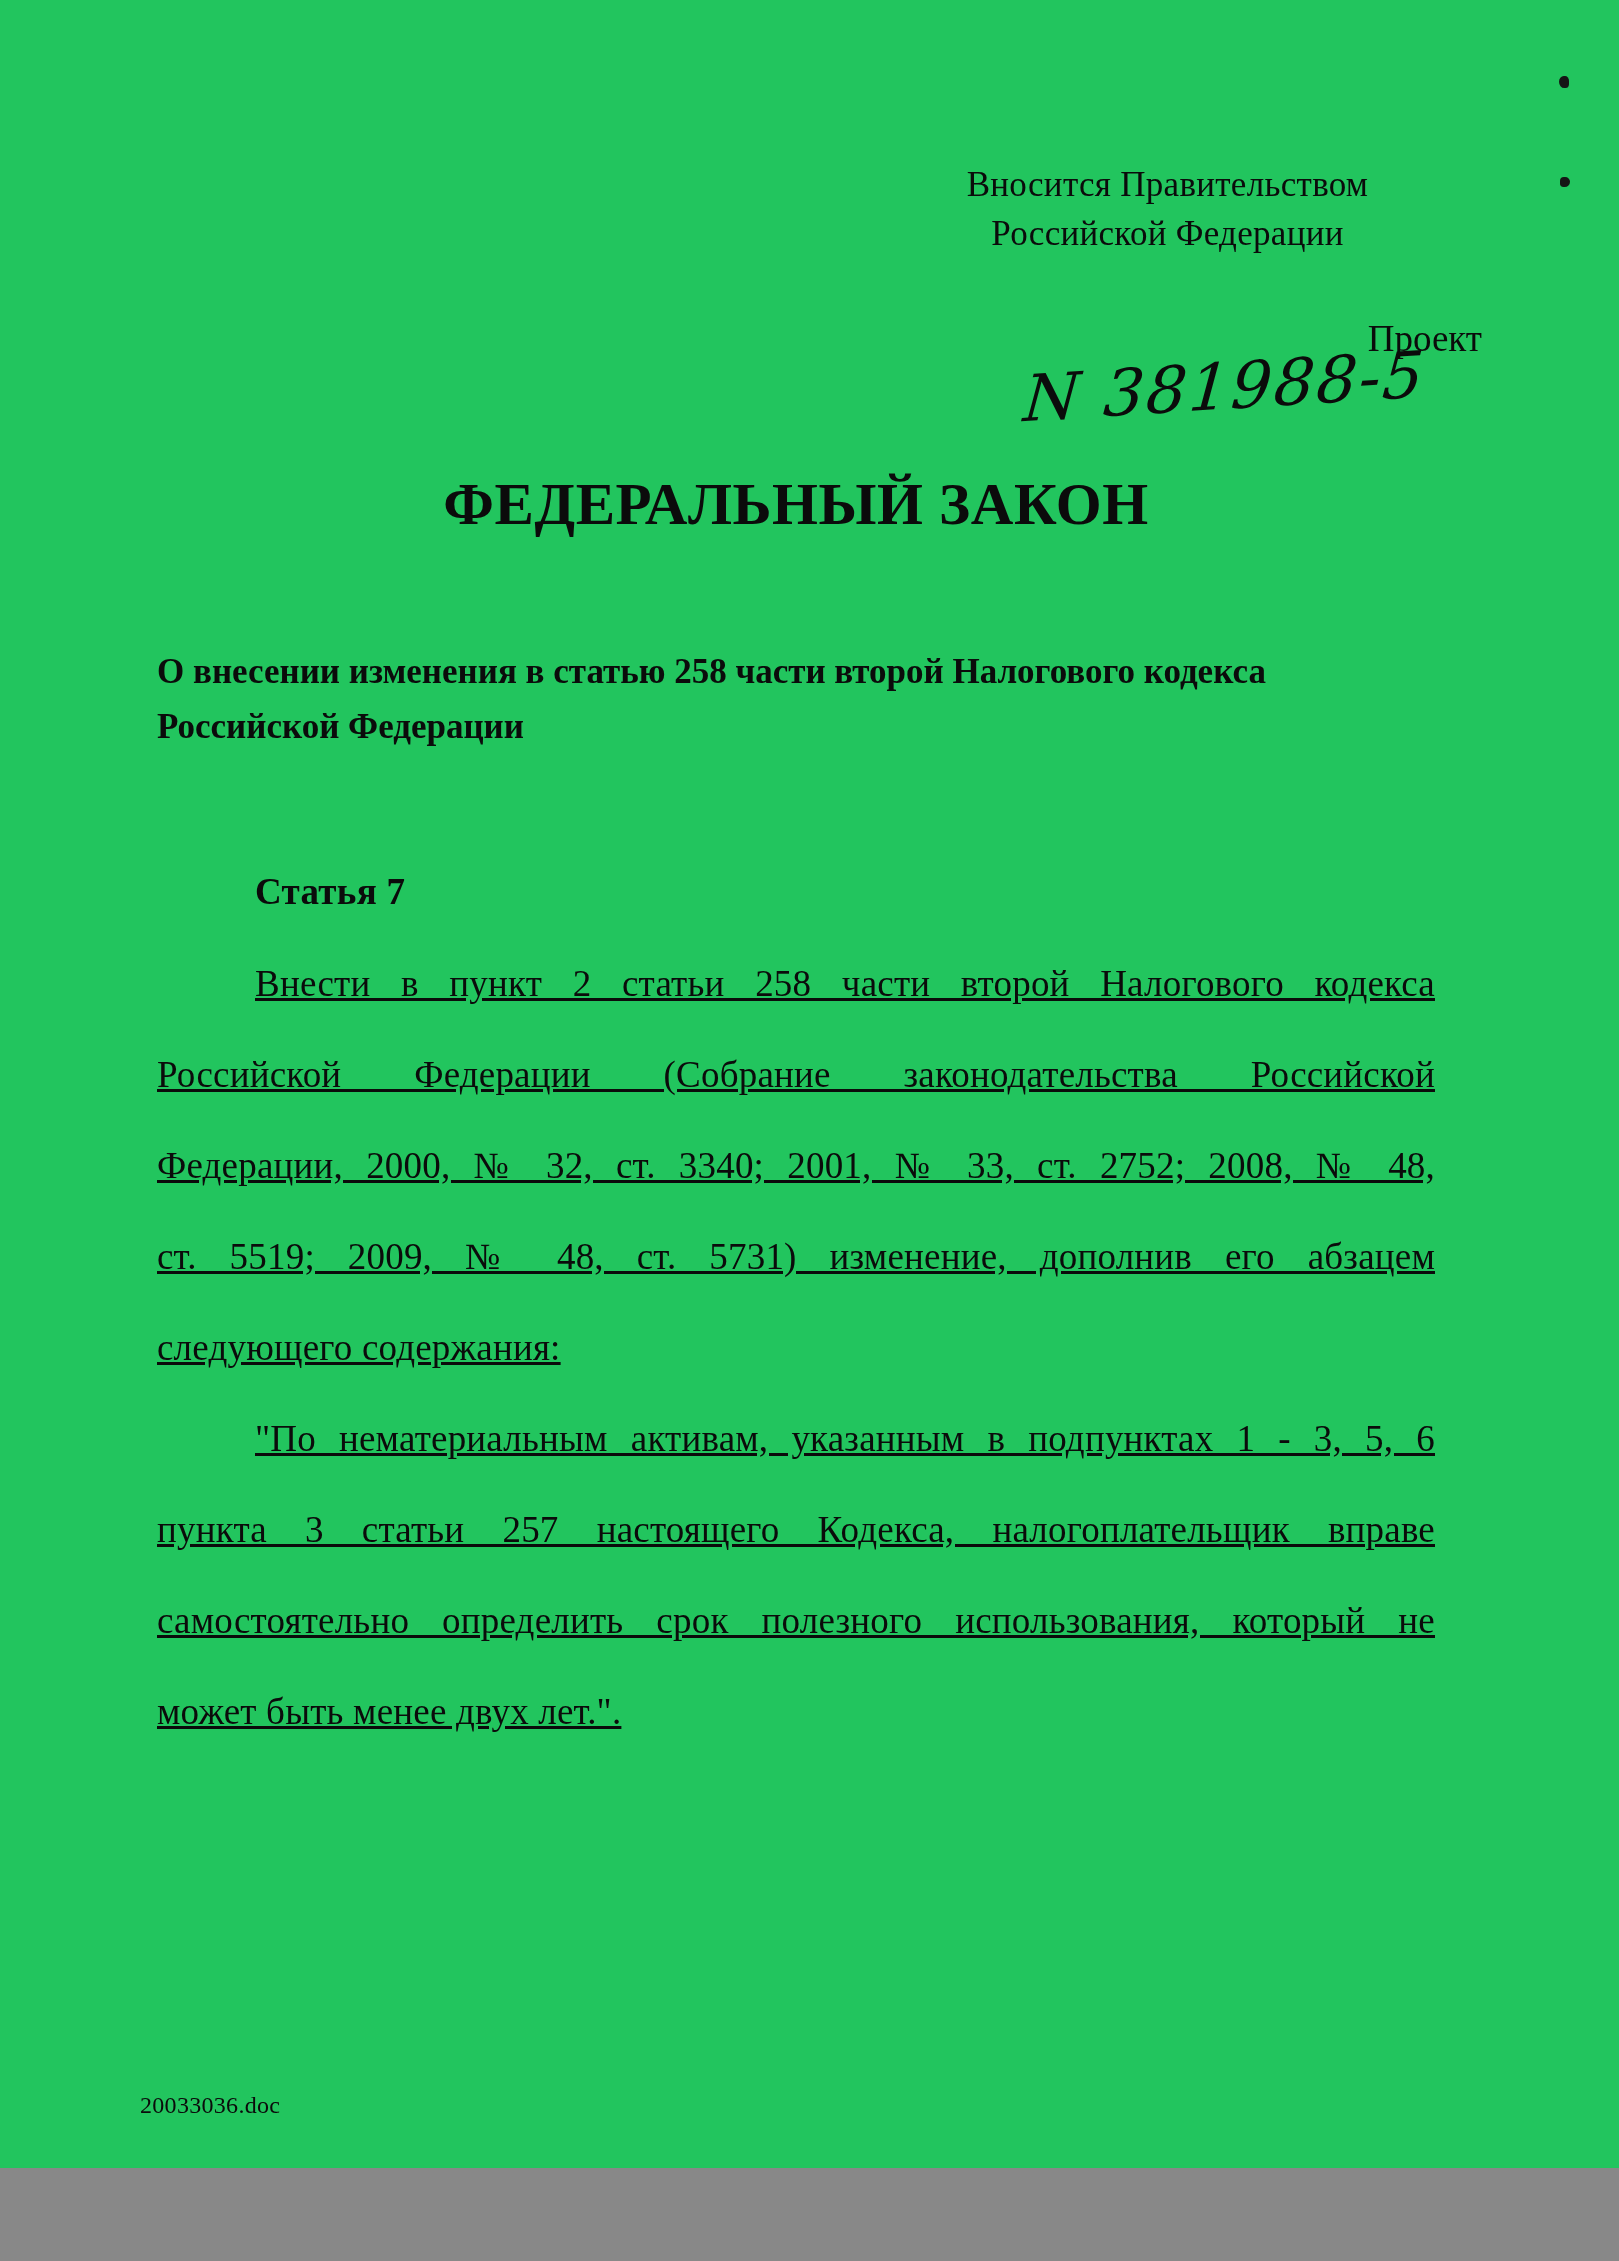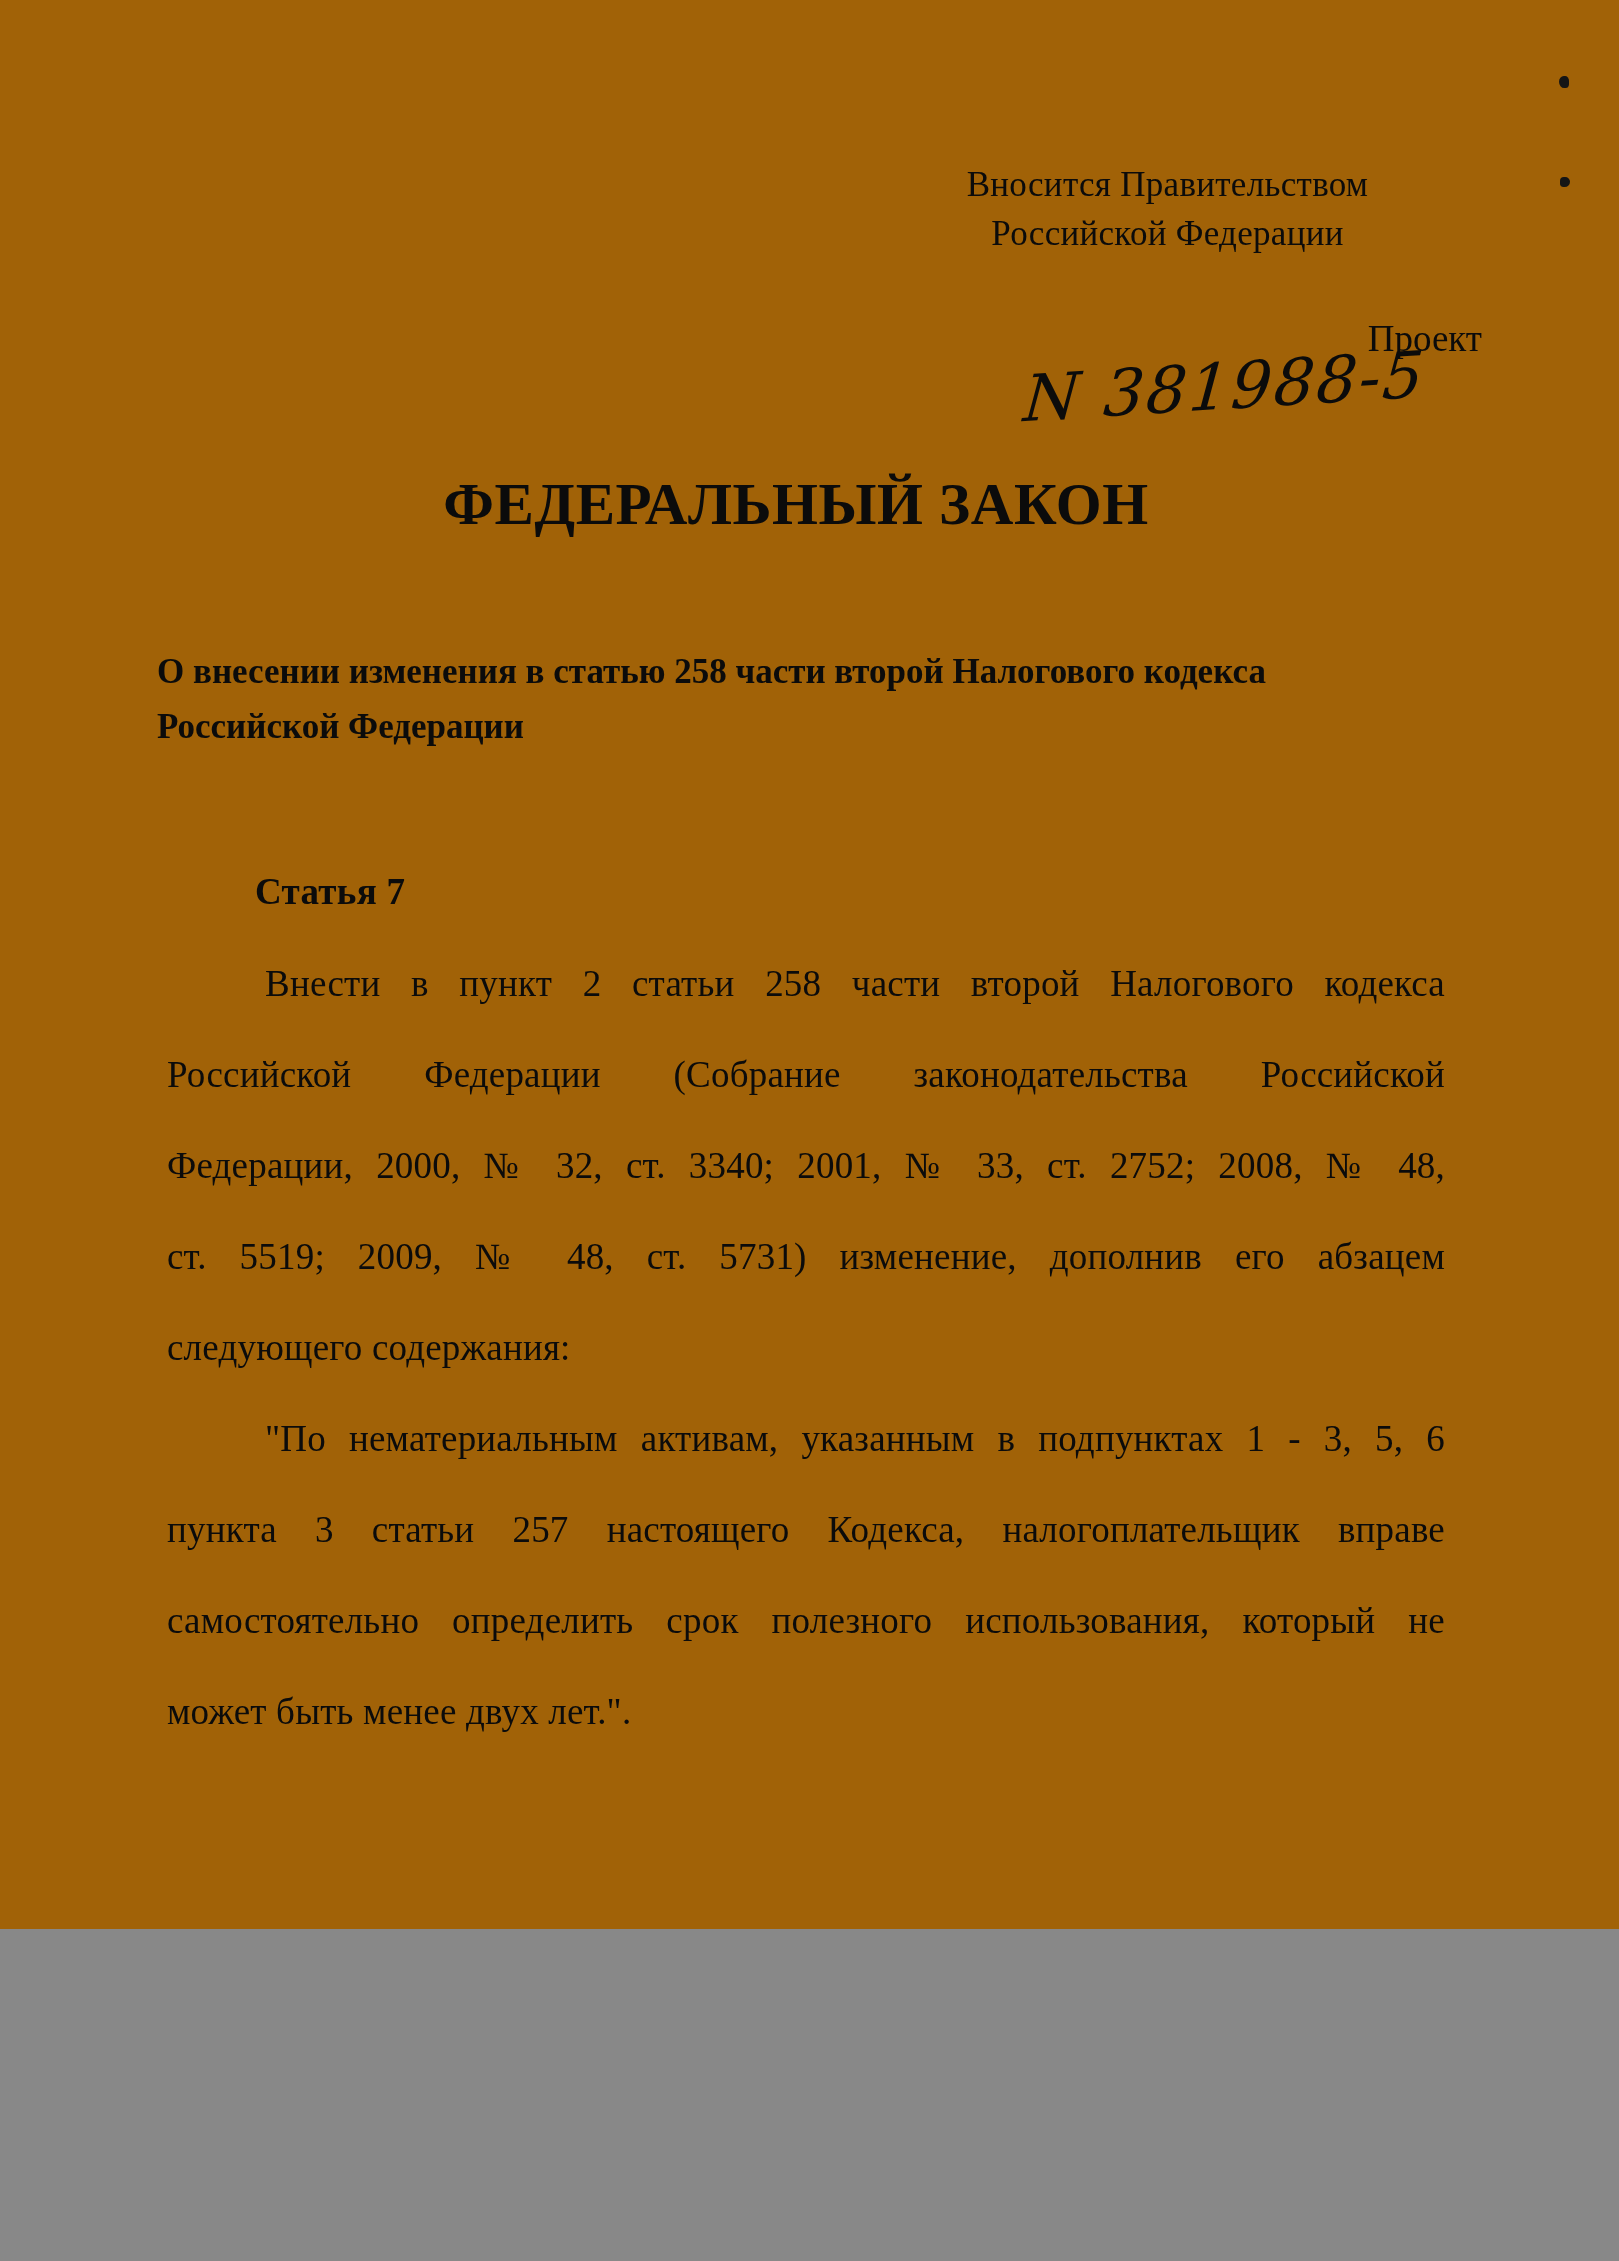--- a/index.html
+++ b/index.html
@@ -1,20 +1,20 @@
 <!DOCTYPE html>
 <html style="font-size:10.3px"><head>
 <meta charset="utf-8">
 <style>
   html, body { margin: 0; padding: 0; background: #888; }
   .page {
     position: relative;
     width: 1620px;
-    height: 1929px;
-    background: #a16207;
+    height: 2168px;
+    background: #22c55e;
     font-family: "Liberation Serif", "DejaVu Serif", serif;
     color: #0b0b0b;
     overflow: hidden;
   }
   .abs { position: absolute; }
 
   .corner-dot {
     position: absolute;
     background: #151515;
   }
@@ -63,23 +63,24 @@
   .law-subtitle .nowrap { white-space: nowrap; }
 
   .article-heading {
     left: 255px; top: 873px;
     font-size: 37px; line-height: 1;
     font-weight: bold;
     letter-spacing: 0.3px;
   }
 
   .para {
-    left: 167px; width: 1278px;
+    left: 157px; width: 1278px;
     font-size: 37px; line-height: 91px;
     letter-spacing: 0.2px;
+    text-decoration: underline;
   }
   .para-1 { top: 938px; }
   .para-2 { top: 1393px; }
 
   .line { text-align: justify; text-align-last: justify; }
   .line.last { text-align-last: left; }
   .line.indent { padding-left: 98px; }
 
   .doc-footer {
     left: 140px; top: 2093px;

